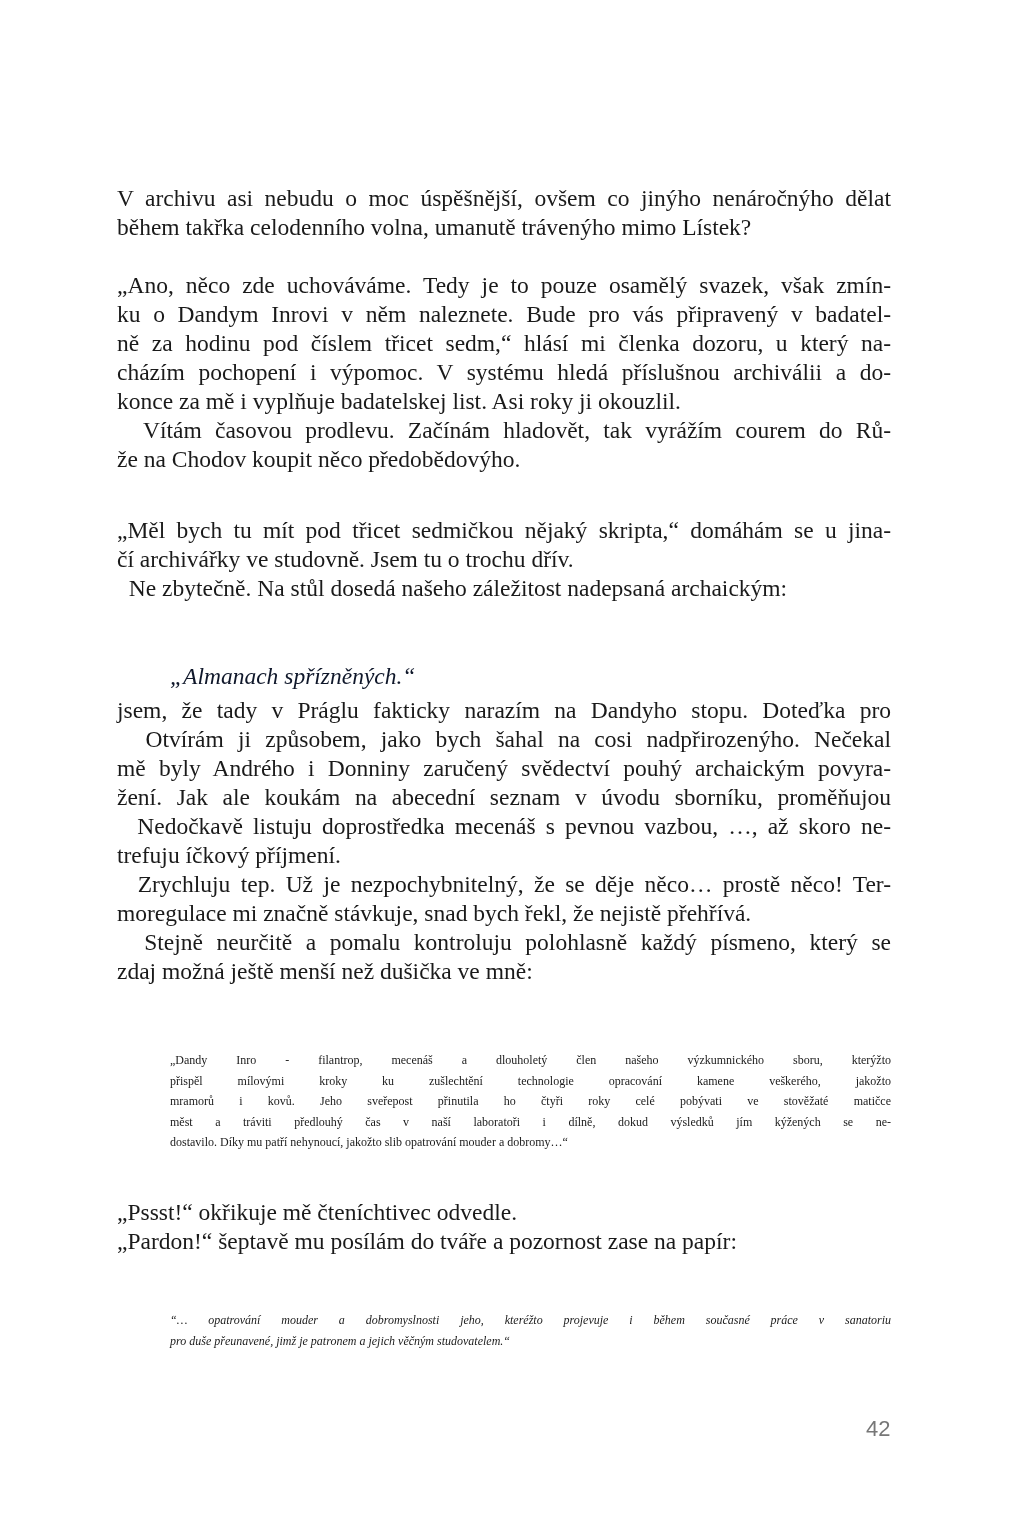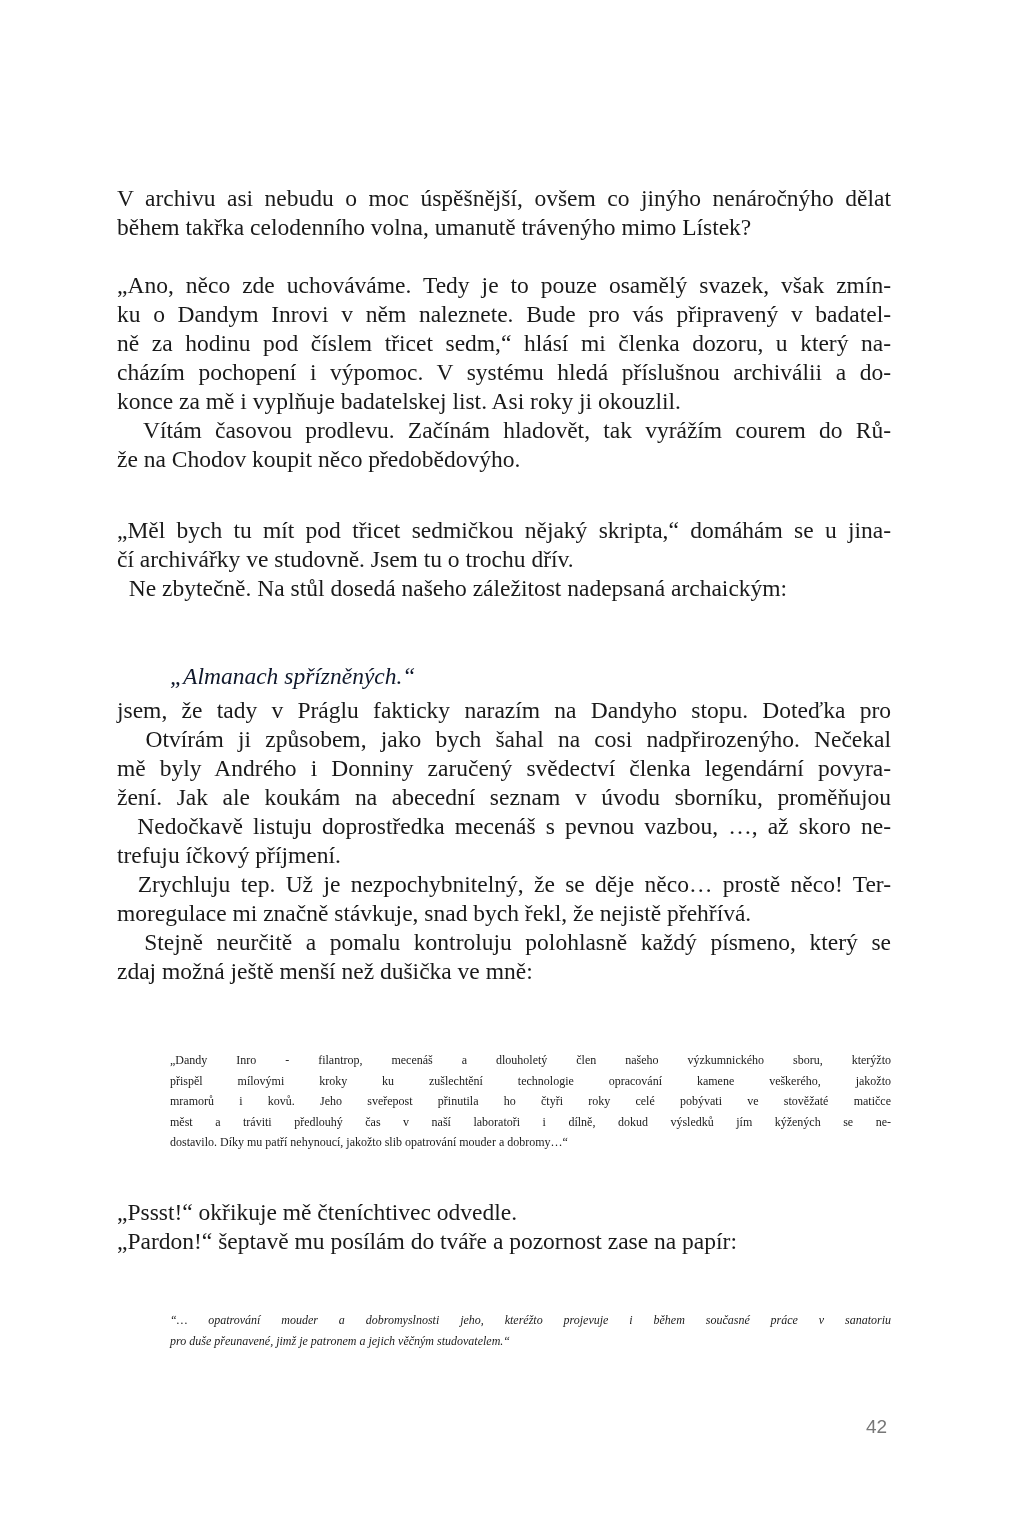--- a/index.html
+++ b/index.html
@@ -11,21 +11,21 @@
             text-align: justify; text-align-last: justify; white-space: nowrap; }
     .line.last { text-align-last: left; }
     .small { position: absolute; left: 170px; width: 721px; color: #1a1a1a;
              font-family: "Liberation Serif", "DejaVu Serif", serif; }
     .sline { display: block; height: 20.5px; line-height: 20.5px; font-size: 12px;
              text-align: justify; text-align-last: justify; white-space: nowrap; }
     .sline.last { text-align-last: left; }
     .italic { font-style: italic; }
     .title-quote { position: absolute; left: 170px; top: 634px; font-size: 23.5px; line-height: 29px;
                    font-style: italic; color: #0f172a; font-family: "Liberation Serif", "DejaVu Serif", serif; margin-top: 28px; }
-    .page-number { position: absolute; left: 866px; top: 1416px; font-size: 19px; color: #777;
+    .page-number { position: absolute; left: 866px; top: 1416px; font-size: 22px; color: #777;
                    font-family: "Liberation Sans", "DejaVu Sans", sans-serif; }
   </style>
 </head>
 <body>
 
 <div class="page">
 
   <div class="text" style="top:184px;">
     <span class="line">V archivu asi nebudu o moc úspěšnější, ovšem co jinýho nenáročnýho dělat</span>
     <span class="line last">během takřka celodenního volna, umanutě trávenýho mimo Lístek?</span>
@@ -45,21 +45,21 @@
     <span class="line">„Měl bych tu mít pod třicet sedmičkou nějaký skripta,“ domáhám se u jina-</span>
     <span class="line last">čí archivářky ve studovně. Jsem tu o trochu dřív.</span>
     <span class="line last" style="white-space:pre;">  Ne zbytečně. Na stůl dosedá našeho záležitost nadepsaná archaickým:</span>
   </div>
 
   <div class="title-quote">„Almanach spřízněných.“</div>
 
   <div class="text" style="top:696px;">
     <span class="line">jsem, že tady v Práglu fakticky narazím na Dandyho stopu. Doteďka pro</span>
     <span class="line" style="white-space:pre;">  Otvírám ji způsobem, jako bych šahal na cosi nadpřirozenýho. Nečekal</span>
-    <span class="line">mě byly Andrého i Donniny zaručený svědectví členka legendární povyra-</span>
+    <span class="line">mě byly Andrého i Donniny zaručený svědectví pouhý archaickým povyra-</span>
     <span class="line">žení. Jak ale koukám na abecední seznam v úvodu sborníku, proměňujou</span>
     <span class="line" style="white-space:pre;">  Nedočkavě listuju doprostředka mecenáš s pevnou vazbou, …, až skoro ne-</span>
     <span class="line last">trefuju íčkový příjmení.</span>
     <span class="line" style="white-space:pre;">  Zrychluju tep. Už je nezpochybnitelný, že se děje něco… prostě něco! Ter-</span>
     <span class="line last">moregulace mi značně stávkuje, snad bych řekl, že nejistě přehřívá.</span>
     <span class="line" style="white-space:pre;">  Stejně neurčitě a pomalu kontroluju polohlasně každý písmeno, který se</span>
     <span class="line last">zdaj možná ještě menší než dušička ve mně:</span>
   </div>
 
   <div class="small" style="top:1050px;">

